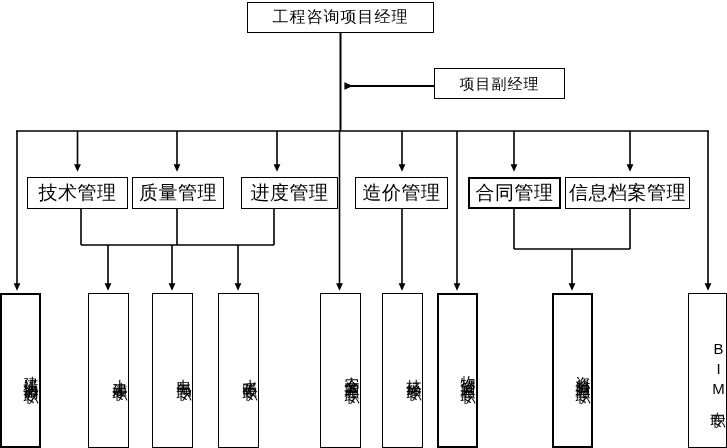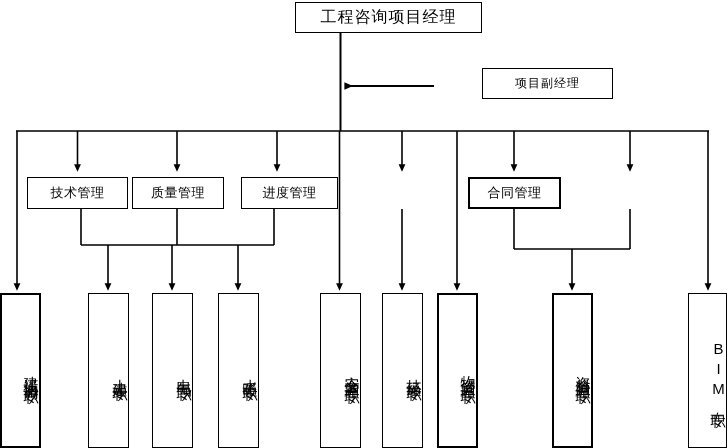--- a/index.html
+++ b/index.html
@@ -34,29 +34,28 @@
     display: flex;
     align-items: center;
     justify-content: center;
     text-align: center;
     line-height: 1.05;
   }
   .node.bold {
     border-width: 2px;
   }
   .node-h {
-    font-size: 13px;
+    font-size: 19px;
     letter-spacing: 0.5px;
     white-space: nowrap;
   }
   .node-top {
     font-size: 16px;
     letter-spacing: 1px;
     white-space: nowrap;
-    margin-left: 48px;
   }
   .node-v {
     font-size: 15px;
     writing-mode: vertical-rl;
     text-orientation: upright;
     letter-spacing: 3px;
     align-items: flex-start;
     justify-content: center;
     padding-top: 5px;
   }
@@ -116,31 +115,33 @@
 
       <path d="M514,209 L514,249"></path>
       <path d="M630,209 L630,249"></path>
       <path d="M514,249 L630,249"></path>
       <path d="M572,249 L572,287" marker-end="url(#arw)"></path>
     </g>
   </svg>
 
   <div class="node node-top" style="left:247px; top:2px; width:187px; height:31px;">工程咨询项目经理</div>
 
-  <div class="node node-top" style="left:434px; top:68px; width:131px; height:31px; font-size:12px;">项目副经理</div>
+  <div class="node node-top" style="left:434px; top:68px; width:131px; height:31px; font-size:15px;">项目副经理</div>
 
   <div class="node node-h" style="left:27px; top:177px; width:101px; height:32px;">技术管理</div>
 
   <div class="node node-h" style="left:132px; top:177px; width:92px; height:32px;">质量管理</div>
 
   <div class="node node-h" style="left:228px; top:177px; width:97px; height:32px;margin-left:13px;">进度管理</div>
 
+  <div class="node node-h" style="left:355px; top:177px; width:93px; height:32px;">造价管理</div>
 
   <div class="node node-h bold" style="left:468px; top:177px; width:93px; height:32px;text-align:right;">合同管理</div>
 
+  <div class="node node-h" style="left:565px; top:177px; width:125px; height:32px;">信息档案管理</div>
 
   <div class="node node-v bold" style="left:0px; top:293px; width:41px; height:155px;">建设协调专职</div>
 
   <div class="node node-v" style="left:88px; top:293px; width:41px; height:155px;">土建专职</div>
 
   <div class="node node-v" style="left:152px; top:293px; width:41px; height:155px;">电气专职</div>
 
   <div class="node node-v" style="left:218px; top:293px; width:41px; height:155px;">水暖专职</div>
 
   <div class="node node-v" style="left:320px; top:293px; width:41px; height:155px;">安全管理专职</div>

